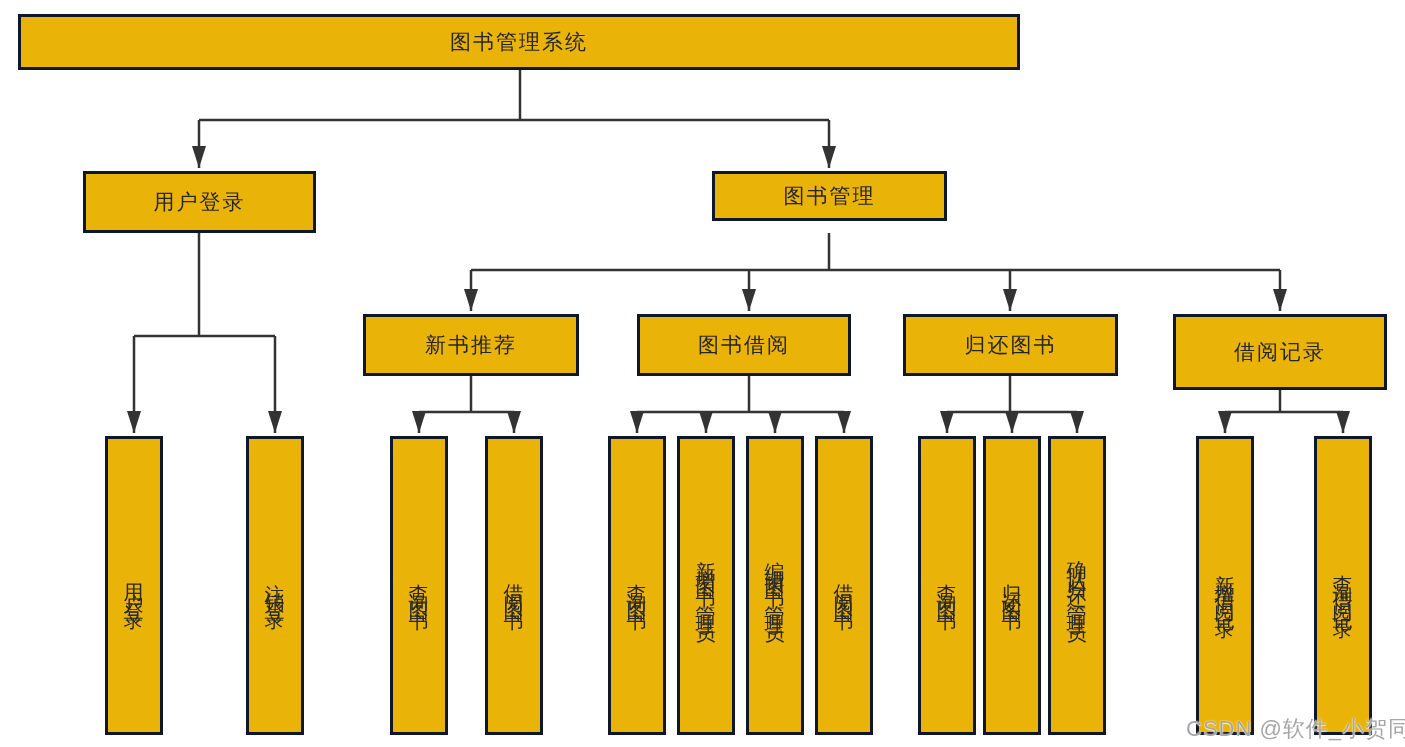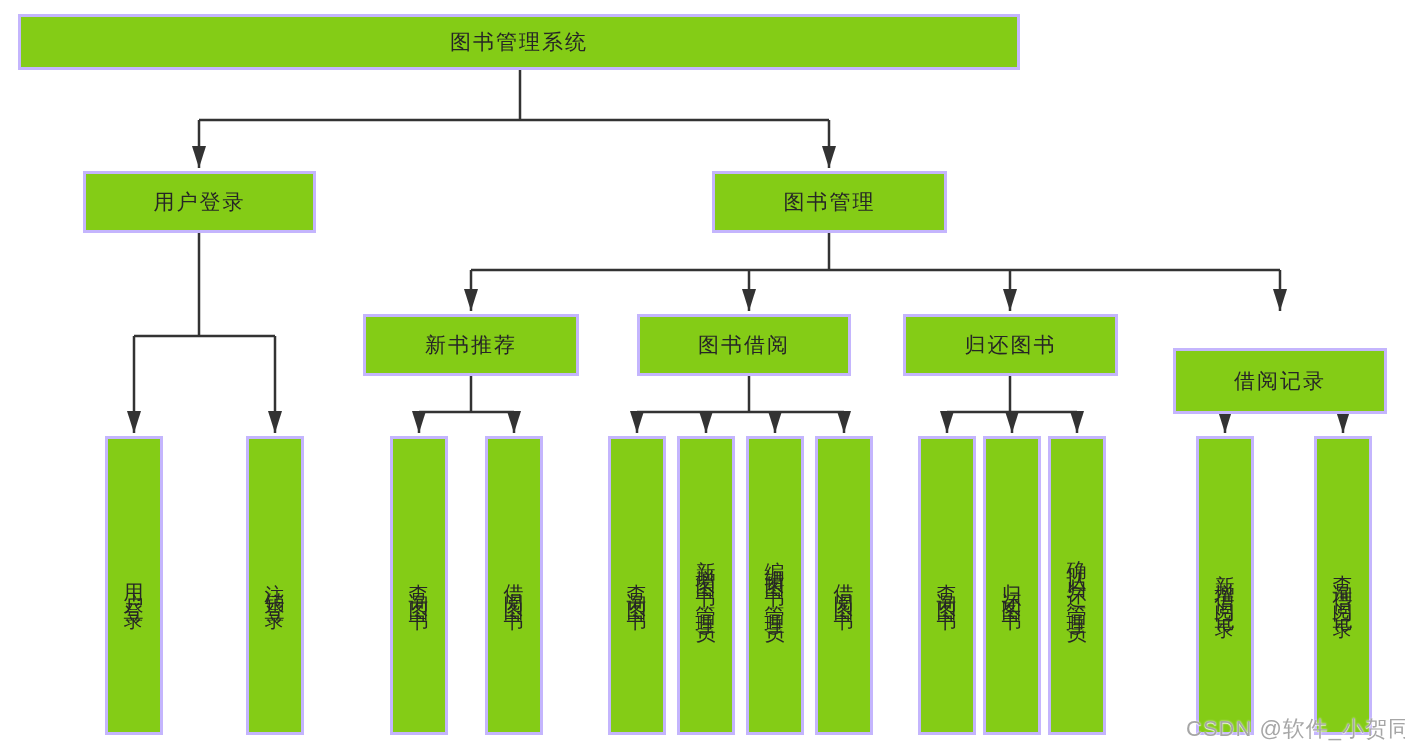--- a/index.html
+++ b/index.html
@@ -6,22 +6,22 @@
   #canvas{
     position:relative;
     width:1405px;height:747px;
     background:#ffffff;
     font-family:"Liberation Sans","DejaVu Sans",sans-serif;
     overflow:hidden;
   }
   .box{
     position:absolute;
     box-sizing:border-box;
-    background:#84cc16;
-    border:3px solid #c4b5fd;
+    background:#eab308;
+    border:3px solid #0f172a;
     display:flex;
     align-items:center;
     justify-content:center;
     color:#262626;
     z-index:2;
   }
   .hbox{
     font-size:21px;
     letter-spacing:2px;
     white-space:nowrap;
@@ -119,26 +119,26 @@
       <line x1="1280" y1="376" x2="1280" y2="412"></line>
       <line x1="1225" y1="412" x2="1343" y2="412"></line>
       <line x1="1225" y1="412" x2="1225" y2="433" marker-end="url(#arw)"></line>
       <line x1="1343" y1="412" x2="1343" y2="433" marker-end="url(#arw)"></line>
     </g>
   </svg>
 
   <div class="box hbox" style="left:18px;top:14px;width:1002px;height:56px;">图书管理系统</div>
 
   <div class="box hbox" style="left:83px;top:171px;width:233px;height:62px;">用户登录</div>
-  <div class="box hbox" style="left:712px;top:171px;width:235px;height:62px;">图书管理</div>
+  <div class="box hbox" style="left:712px;top:171px;width:235px;height:50px;">图书管理</div>
 
   <div class="box hbox" style="left:363px;top:314px;width:216px;height:62px;">新书推荐</div>
   <div class="box hbox" style="left:637px;top:314px;width:214px;height:62px;">图书借阅</div>
   <div class="box hbox" style="left:903px;top:314px;width:215px;height:62px;">归还图书</div>
-  <div class="box hbox" style="left:1173px;top:314px;width:214px;height:66px;margin-top:34px;">借阅记录</div>
+  <div class="box hbox" style="left:1173px;top:314px;width:214px;height:76px;">借阅记录</div>
 
   <div class="box vbox" style="left:105px;top:436px;width:58px;height:299px;">用户登录</div>
   <div class="box vbox" style="left:246px;top:436px;width:58px;height:299px;">注销登录</div>
 
   <div class="box vbox" style="left:390px;top:436px;width:58px;height:299px;">查询图书</div>
   <div class="box vbox" style="left:485px;top:436px;width:58px;height:299px;">借阅图书</div>
 
   <div class="box vbox" style="left:608px;top:436px;width:58px;height:299px;">查询图书</div>
   <div class="box vbox" style="left:677px;top:436px;width:58px;height:299px;">新增图书（管理员）</div>
   <div class="box vbox" style="left:746px;top:436px;width:58px;height:299px;">编辑图书（管理员）</div>

